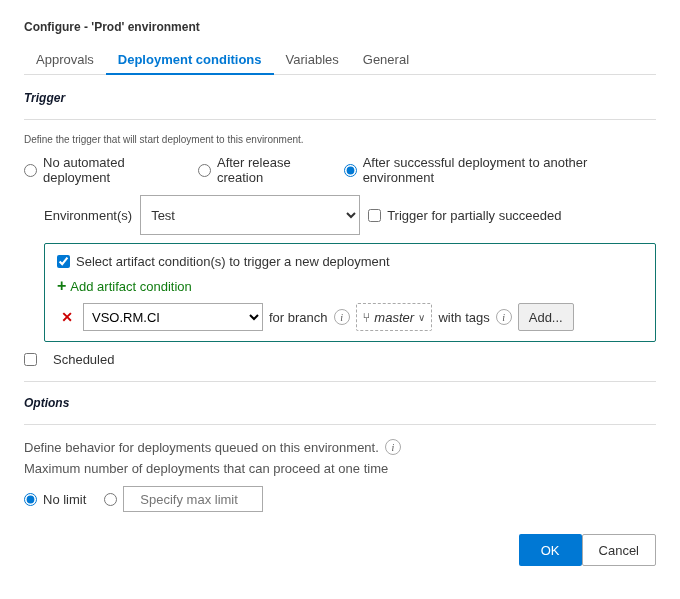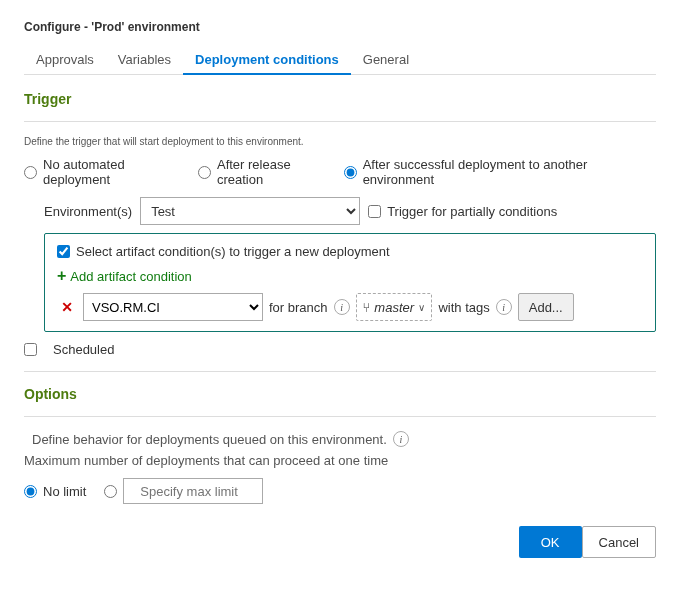--- a/index.html
+++ b/index.html
@@ -38,24 +38,25 @@
       border-bottom: 2px solid transparent;
       margin-bottom: -1px;
       text-decoration: none;
     }
     .tab.active {
       color: #0078d4;
       border-bottom: 2px solid #0078d4;
       font-weight: 600;
     }
     .section-title {
-      font-size: 14px;
+      font-size: 12px;
       font-weight: 600;
-      color: #4d7c0f;
+      color: #0f172a;
       margin-bottom: 6px;
+      font-style: italic;
     }
     .section-divider {
       border: none;
       border-top: 1px solid #ddd;
       margin: 14px 0;
     }
     .description {
       color: #555;
       font-size: 10px;
       margin-bottom: 10px;
@@ -82,21 +83,21 @@
       margin-left: 20px;
       margin-bottom: 8px;
     }
     .env-label {
       font-size: 13px;
       color: #333;
       min-width: 80px;
     }
     .env-select {
       width: 220px;
-      height: 28px;
+      height: 40px;
       border: 1px solid #aaa;
       font-size: 13px;
       padding: 0 6px;
       background: #fff;
       color: #333;
     }
     .trigger-partial {
       display: flex;
       align-items: center;
       gap: 6px;
@@ -220,21 +221,20 @@
     .options-section {
       margin-top: 4px;
     }
     .options-desc {
       display: flex;
       align-items: center;
       gap: 6px;
       font-size: 13px;
       color: #555;
       margin-bottom: 6px;
-      margin-left: 8px;
     }
     .max-deploy-label {
       font-size: 13px;
       color: #555;
       margin-bottom: 10px;
     }
     .limit-row {
       display: flex;
       align-items: center;
       gap: 18px;
@@ -278,22 +278,22 @@
   </style>
 </head>
 <body>
 
 <div class="dialog">
 
   <div class="dialog-title">Configure - 'Prod' environment</div>
 
   <div class="tabs">
     <span class="tab">Approvals</span>
+    <span class="tab active">Deployment conditions</span>
     <span class="tab">Variables</span>
-    <span class="tab active">Deployment conditions</span>
     <span class="tab">General</span>
   </div>
 
   <div class="section-title">Trigger</div>
   <hr class="section-divider">
   <p class="description">Define the trigger that will start deployment to this environment.</p>
 
   <div class="radio-group">
     <label class="radio-item">
       <input type="radio" name="trigger" style="">
@@ -309,21 +309,21 @@
     </label>
   </div>
 
   <div class="environment-row">
     <span class="env-label">Environment(s)</span>
     <select class="env-select">
       <option>Test</option>
     </select>
     <label class="trigger-partial">
       <input type="checkbox" style="">
-      <span>Trigger for partially conditions</span>
+      <span>Trigger for partially succeeded</span>
     </label>
   </div>
 
   <div class="artifact-box">
     <div class="artifact-header">
       <input type="checkbox" checked="" style="">
       <span>Select artifact condition(s) to trigger a new deployment</span>
     </div>
     <div class="add-artifact">
       <span class="plus-icon">+</span>

